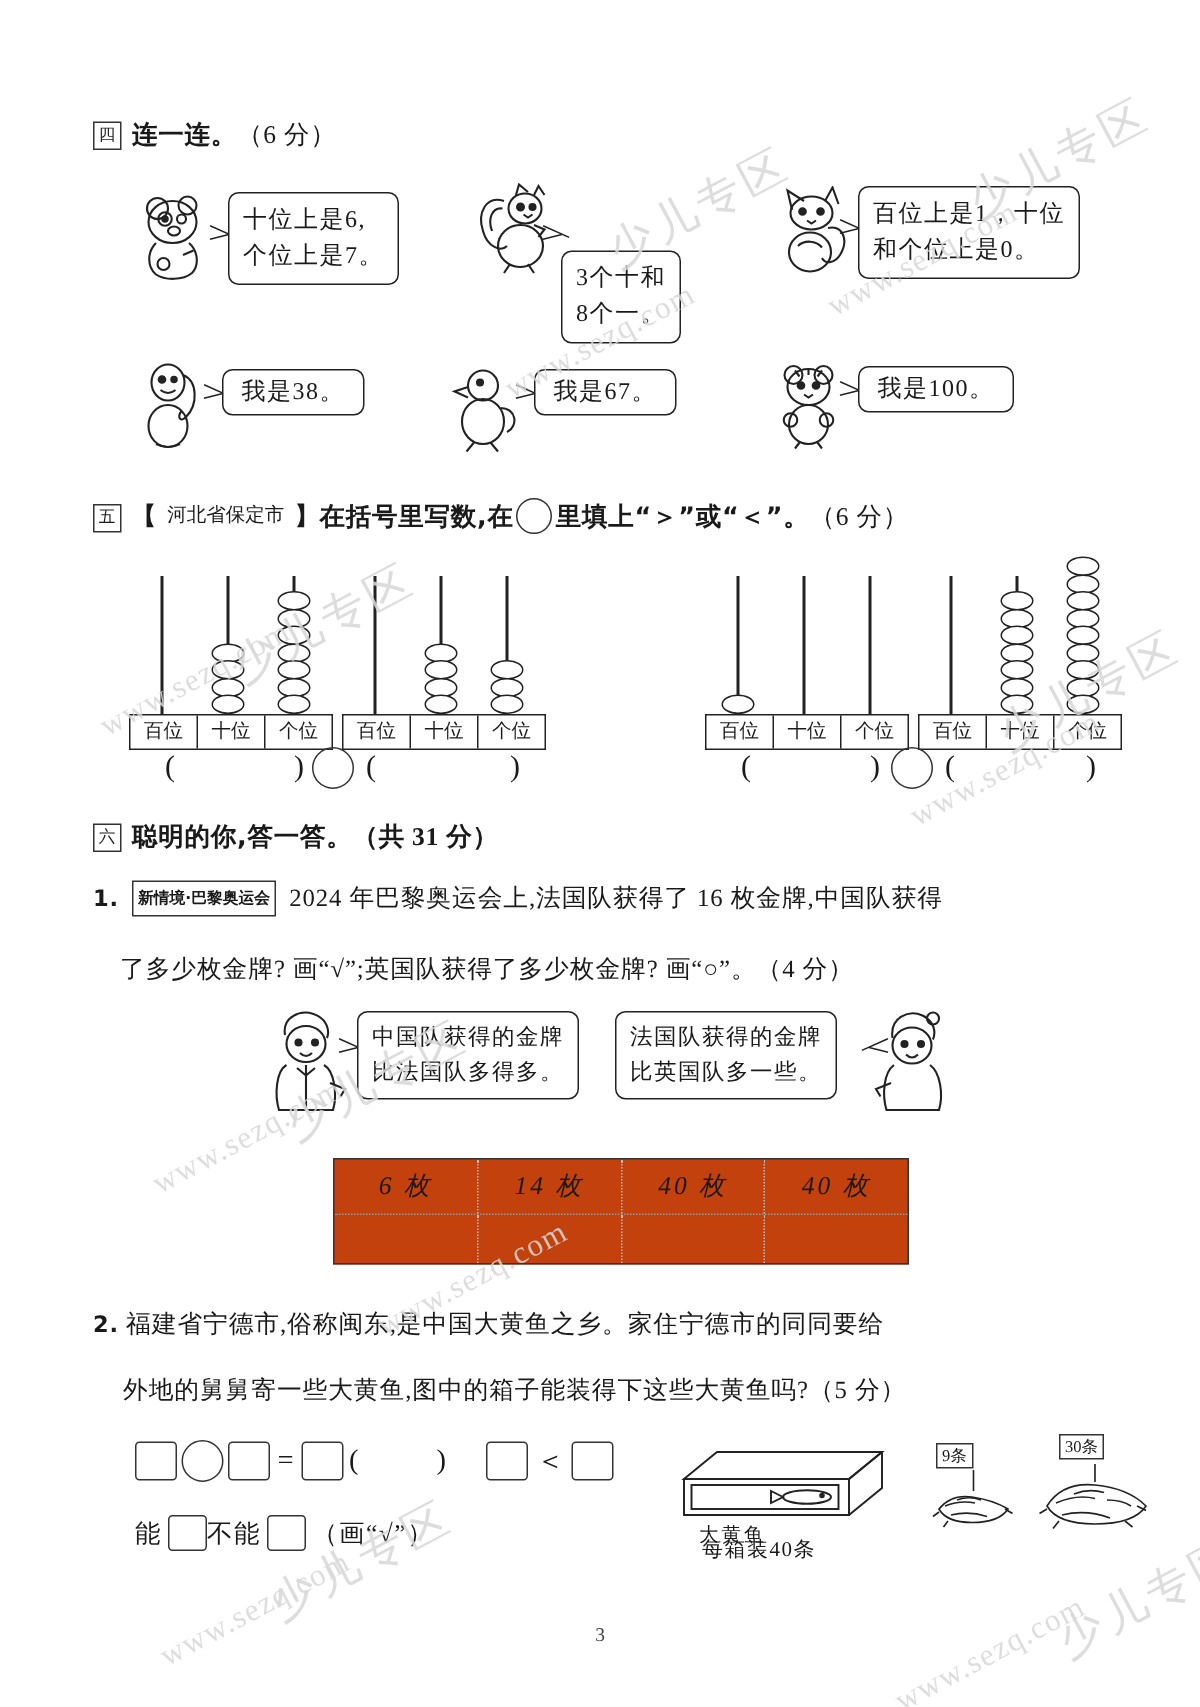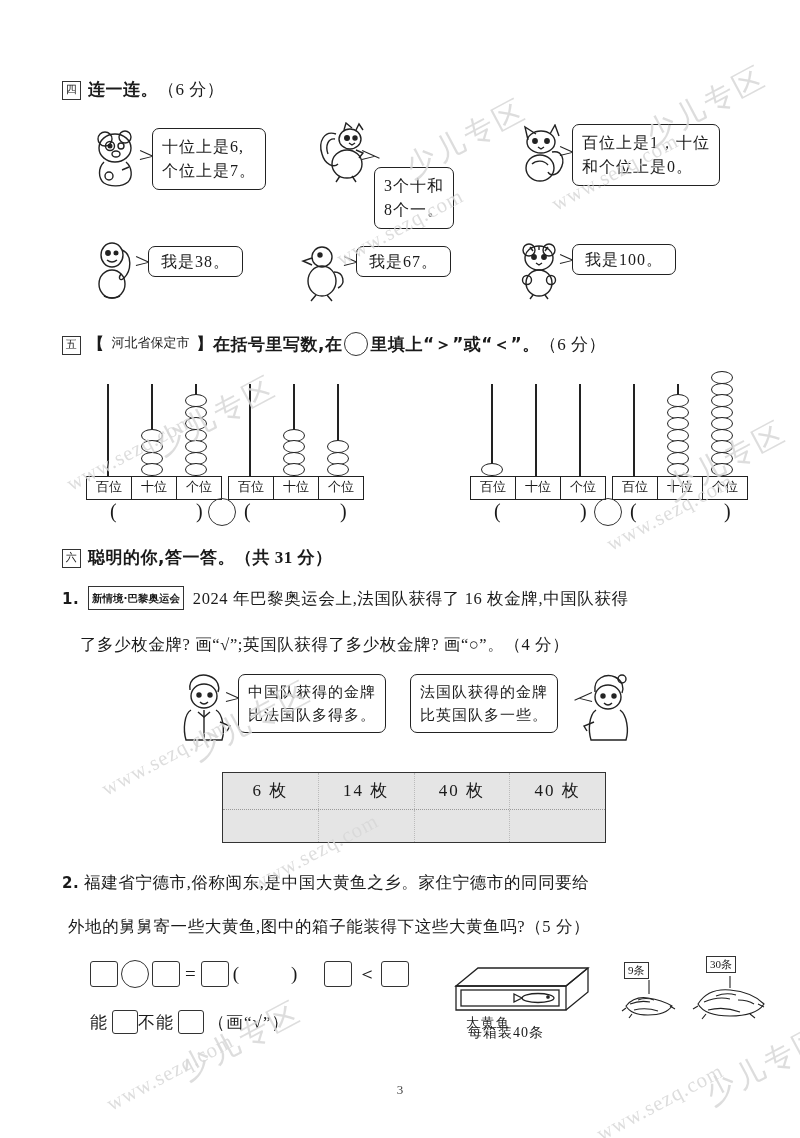--- a/index.html
+++ b/index.html
@@ -71,21 +71,21 @@
     position:absolute;width:26px;height:26px;border:1.5px solid #333;
     border-radius:50%;background:transparent;
   }
 
   
   .qtext{font-size:16.5px;line-height:40px;letter-spacing:.6px;
     font-family:"Liberation Serif",serif;}
   .qnum{font-weight:700;font-family:"DejaVu Sans",sans-serif;font-size:15px;}
 
   
-  .medal-table{position:absolute;border:1.5px solid #333;background:#e5e5e5;}
+  .medal-table{position:absolute;border:1.5px solid #333;background:#c2410c;font-style:italic;}
   .mt-row{display:flex;}
   .mt-cell{
     flex:1;text-align:center;font-size:17px;letter-spacing:2px;
     font-family:"Liberation Serif",serif;
   }
   .mt-row.vals .mt-cell{height:36px;line-height:36px;border-right:1px dotted #bbb;}
   .mt-row.vals .mt-cell:last-child{border-right:none;}
   .mt-row.blank{border-top:1px dotted #999;}
   .mt-row.blank .mt-cell{height:32px;border-right:1px dotted #bbb;}
   .mt-row.blank .mt-cell:last-child{border-right:none;}
@@ -464,21 +464,21 @@
       <div class="mt-cell"></div>
       <div class="mt-cell"></div>
     </div>
   </div>
 
   <div style="position:absolute;left:62px;top:872px;width:720px;">
     <div class="qtext" style="line-height:22px;">
       <span class="qnum">2.</span>
       <span>福建省宁德市,俗称闽东,是中国大黄鱼之乡。家住宁德市的同同要给</span>
     </div>
-    <div class="qtext" style="line-height:22px;margin-top:22px;margin-left:6px;">
+    <div class="qtext" style="line-height:22px;margin-top:22px;margin-left:20px;">
       <span>外地的舅舅寄一些大黄鱼,图中的箱子能装得下这些大黄鱼吗?（5 分）</span>
     </div>
   </div>
 
   <div class="ans-row" style="left:90px;top:960px;">
     <div class="abox"></div>
     <div class="acircle" style="margin-left:3px;"></div>
     <div class="abox" style="margin-left:3px;"></div>
     <span class="sym">=</span>
     <div class="abox"></div>

